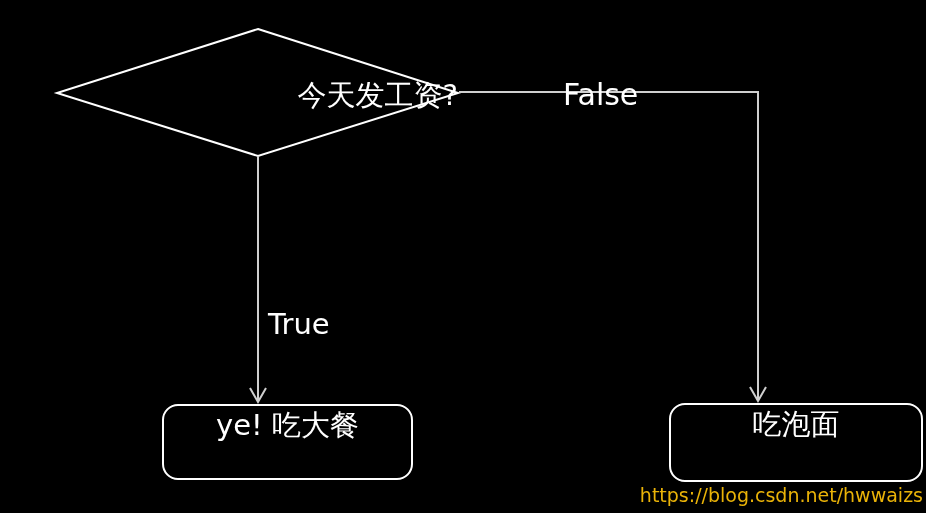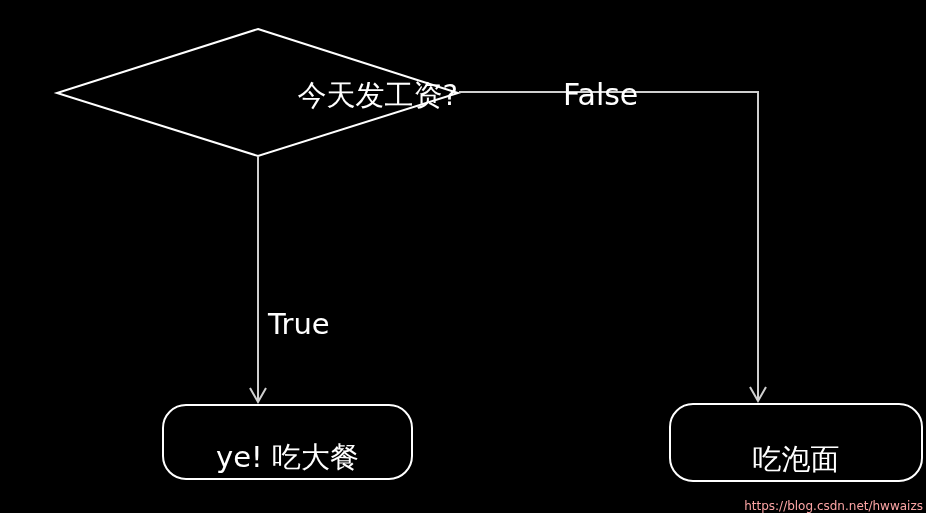--- a/index.html
+++ b/index.html
@@ -42,23 +42,23 @@
   }
   .branch-false-label {
     left: 563px;
     top: 49px;
     font-size: 30px;
     margin-top: 28px;
   }
   .outcome-box {
     position: absolute;
     border: 2px solid #ffffff;
-    border-radius: 24px;
+    border-radius: 16px;
     display: flex;
-    align-items: flex-end;
+    align-items: flex-start;
     justify-content: center;
     color: #ffffff;
     font-size: 29px;
     background: #000000;
     box-sizing: border-box;
   }
   .outcome-true {
     left: 162px;
     top: 404px;
     width: 251px;
@@ -67,23 +67,23 @@
   .outcome-false {
     left: 633px;
     top: 403px;
     width: 254px;
     height: 79px;
     margin-left: 36px;
   }
   .watermark {
     position: absolute;
     right: 3px;
-    bottom: 0;
-    color: #fca5a5;
-    font-size: 12px;
+    bottom: 7px;
+    color: #eab308;
+    font-size: 19px;
     white-space: nowrap;
   }
 </style>
 </head>
 <body>
 
 <div class="canvas">
 
   <svg class="flow-svg" viewBox="0 0 926 513" xmlns="http://www.w3.org/2000/svg">
 

